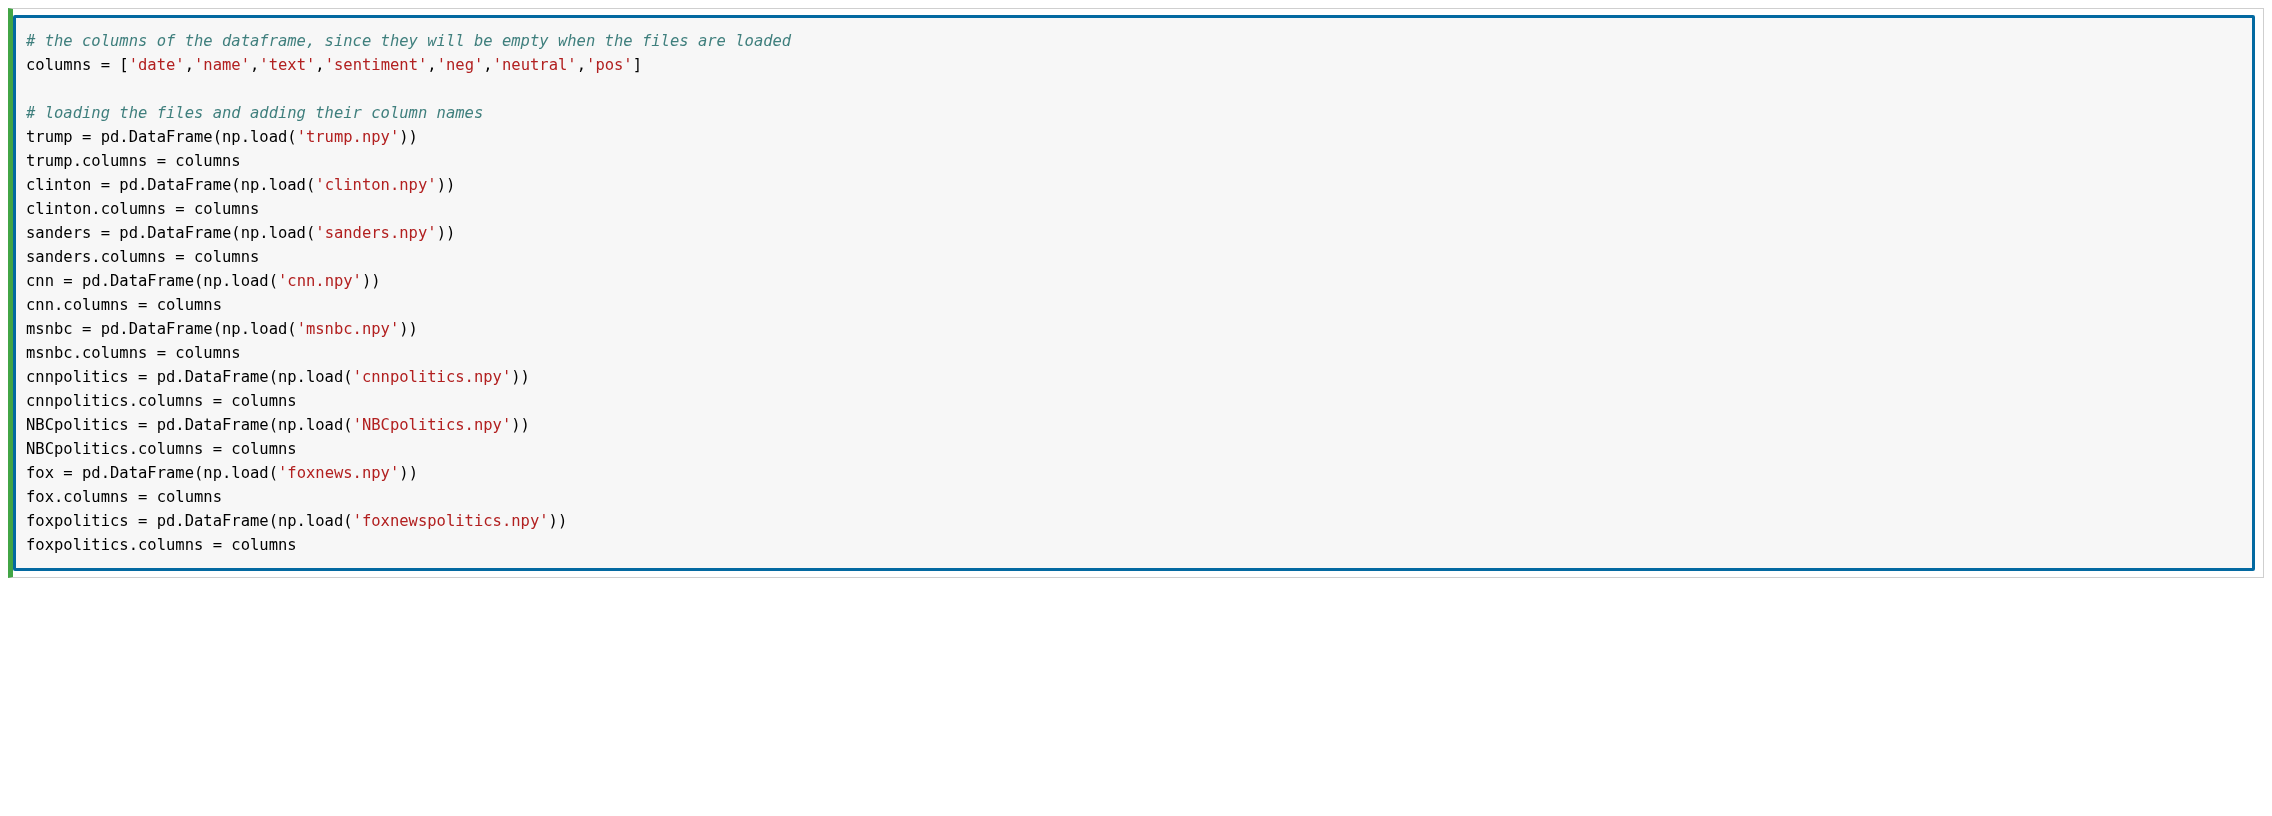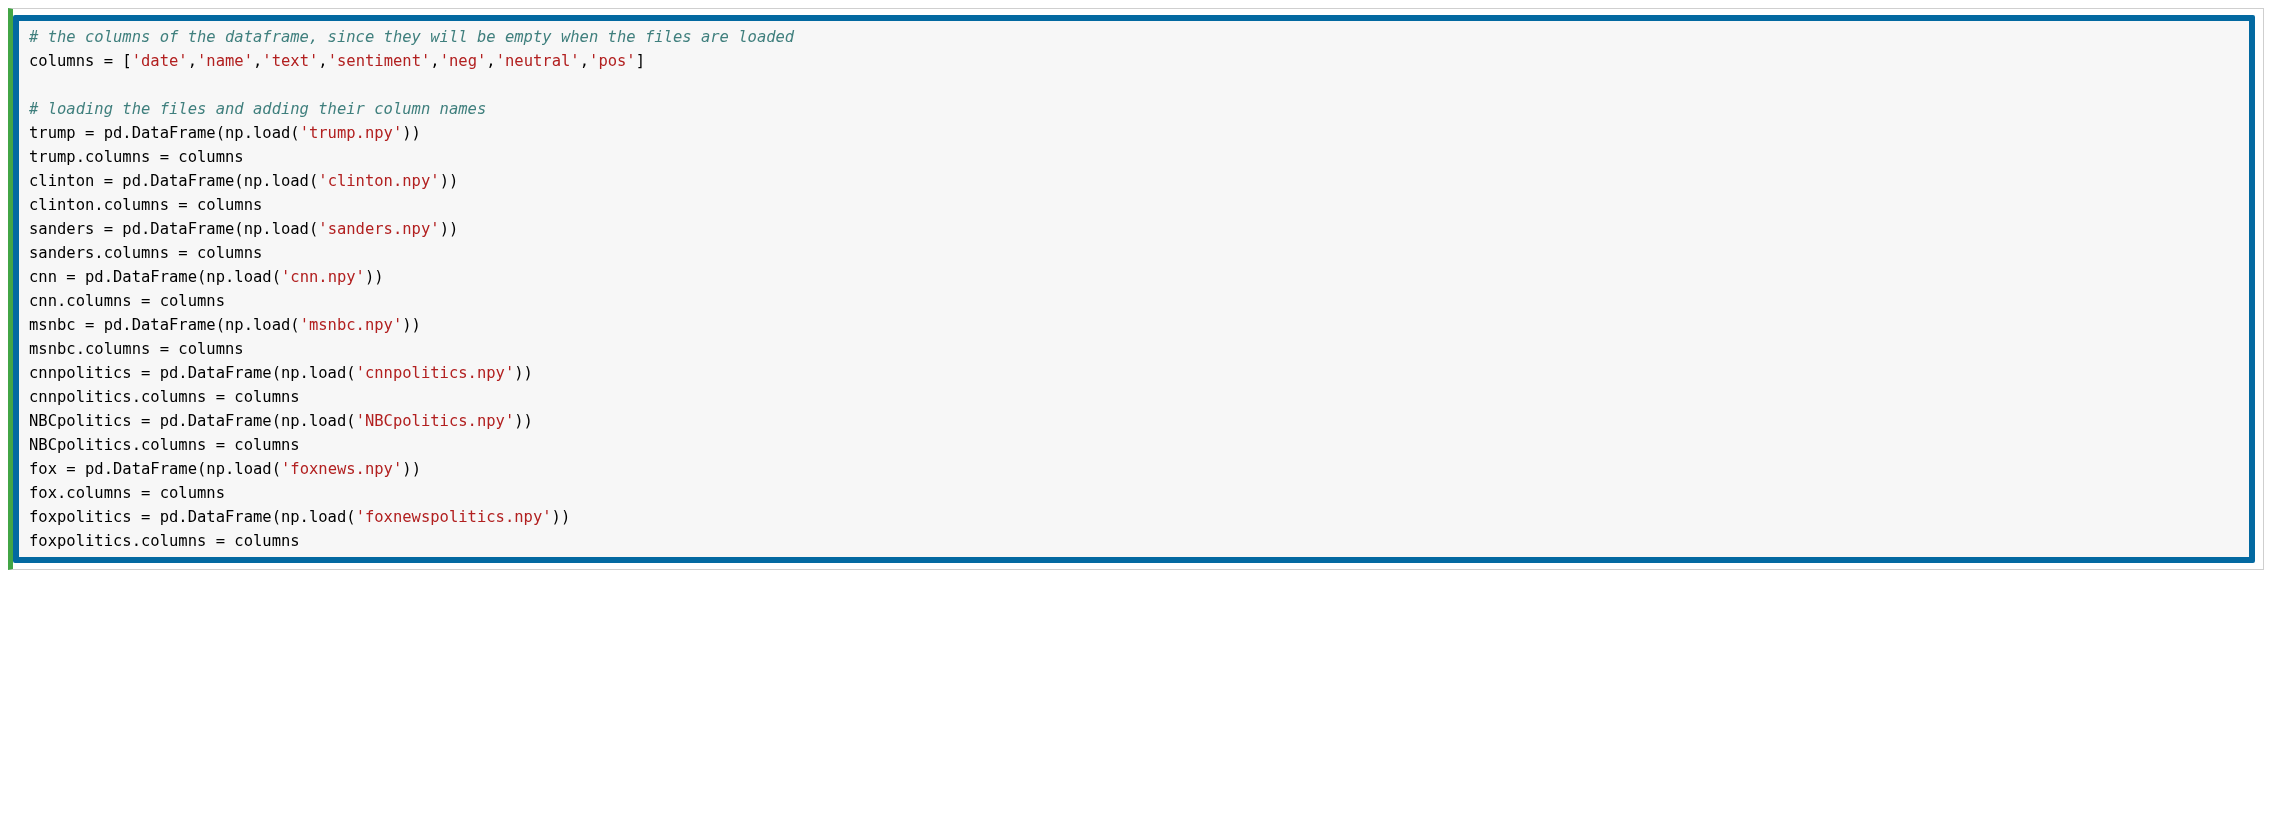--- a/index.html
+++ b/index.html
@@ -24,25 +24,25 @@
     text-align: right;
     font-family: "DejaVu Sans Mono", Menlo, Consolas, monospace;
     font-size: 15px;
     color: #303f9f;
     box-sizing: border-box;
   }
   .prompt-area .in-label { color: #2d3e8f; }
   .prompt-area .bracket { color: #2d3e8f; font-weight: bold; }
   .input-area {
     flex: 1;
-    border: 6px solid #0369a1;
+    border: 3px solid #0369a1;
     border-radius: 2px;
     background: #f7f7f7;
     margin: 6px 8px 6px 0;
-    padding: 4px 10px;
+    padding: 11px 10px;
     box-sizing: border-box;
   }
   pre.code {
     margin: 0;
     font-family: "DejaVu Sans Mono", Menlo, Consolas, "Courier New", monospace;
     font-size: 15.5px;
     line-height: 1.55;
     white-space: pre;
     color: #000000;
   }

